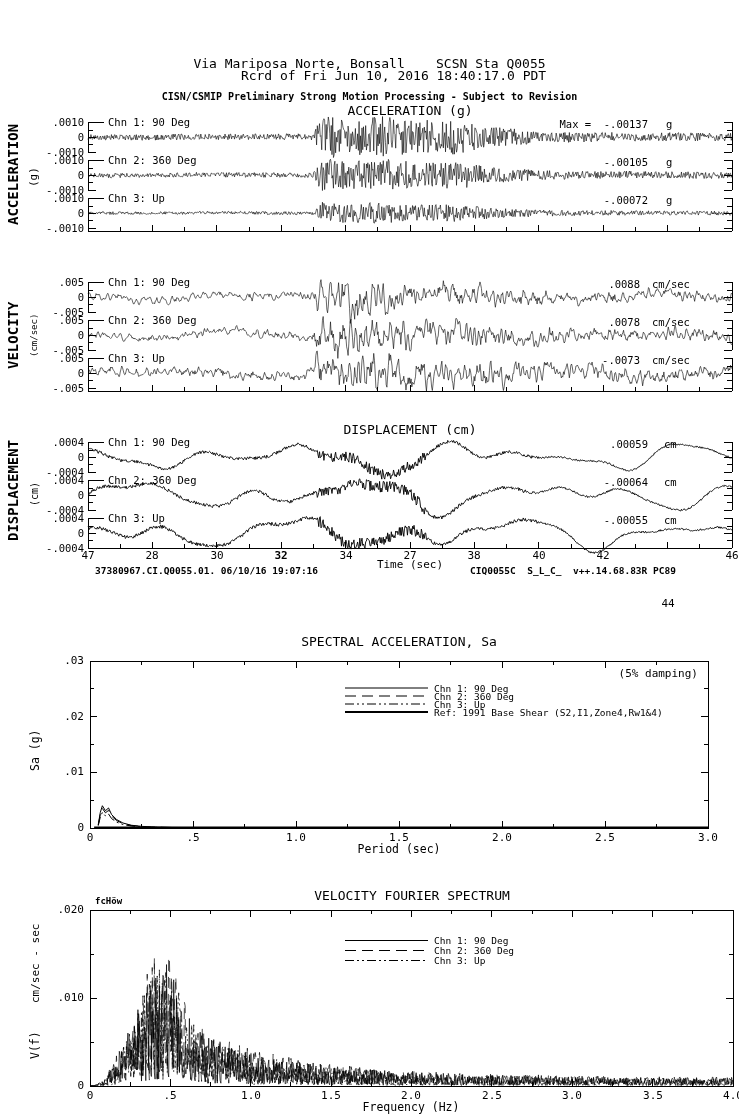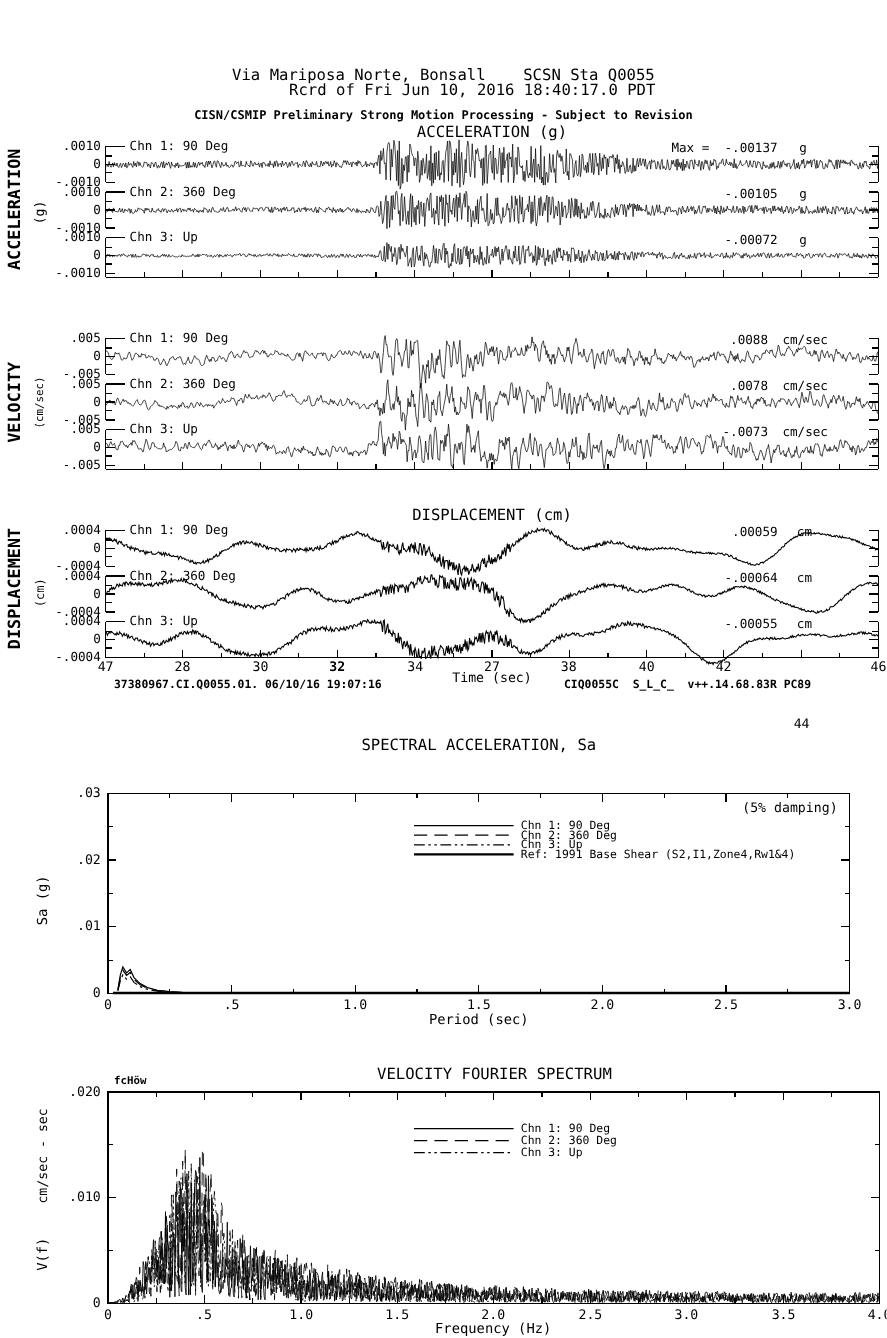--- a/index.html
+++ b/index.html
@@ -293,21 +293,21 @@
   <div class="t c" style="left:459px;top:550px;width:30px;font-size:11px;">38</div>
   <div class="t c" style="left:524px;top:550px;width:30px;font-size:11px;">40</div>
   <div class="t c" style="left:588px;top:550px;width:30px;font-size:11px;">42</div>
   <div class="t c" style="left:653px;top:550px;width:30px;font-size:11px;margin-top:48px;">44</div>
   <div class="t c" style="left:717px;top:550px;width:30px;font-size:11px;">46</div>
   <div class="t c" style="left:80px;top:559px;width:660px;font-size:11px;">Time (sec)</div>
 
   <div class="t b" style="left:95px;top:566px;font-size:9.5px;">37380967.CI.Q0055.01. 06/10/16 19:07:16</div>
   <div class="t b" style="left:470px;top:566px;font-size:9.5px;">CIQ0055C  S_L_C_  v++.14.68.83R PC89</div>
 
-  <div class="t c" style="left:69px;top:615px;width:660px;font-size:13px;">SPECTRAL ACCELERATION, Sa</div>
+  <div class="t c" style="left:69px;top:635px;width:660px;font-size:13px;">SPECTRAL ACCELERATION, Sa</div>
   <div class="t r" style="left:498px;top:668px;width:200px;font-size:11px;">(5% damping)</div>
   <div class="rot" style="left:30px;top:700px;height:100px;font-size:11.5px;">Sa (g)</div>
   <svg id="svg-sa" width="739" height="235" style="left:0;top:630px;">
       <rect x="90" y="31" width="618" height="167" fill="none" stroke="#000" stroke-width="1" shape-rendering="crispEdges"></rect>
       <line x1="141.5" y1="198" x2="141.5" y2="194" stroke="#000" shape-rendering="crispEdges"></line>
       <line x1="141.5" y1="31" x2="141.5" y2="35" stroke="#000" shape-rendering="crispEdges"></line>
       <line x1="193" y1="198" x2="193" y2="191" stroke="#000" shape-rendering="crispEdges"></line>
       <line x1="193" y1="31" x2="193" y2="38" stroke="#000" shape-rendering="crispEdges"></line>
       <line x1="244.5" y1="198" x2="244.5" y2="194" stroke="#000" shape-rendering="crispEdges"></line>
       <line x1="244.5" y1="31" x2="244.5" y2="35" stroke="#000" shape-rendering="crispEdges"></line>

